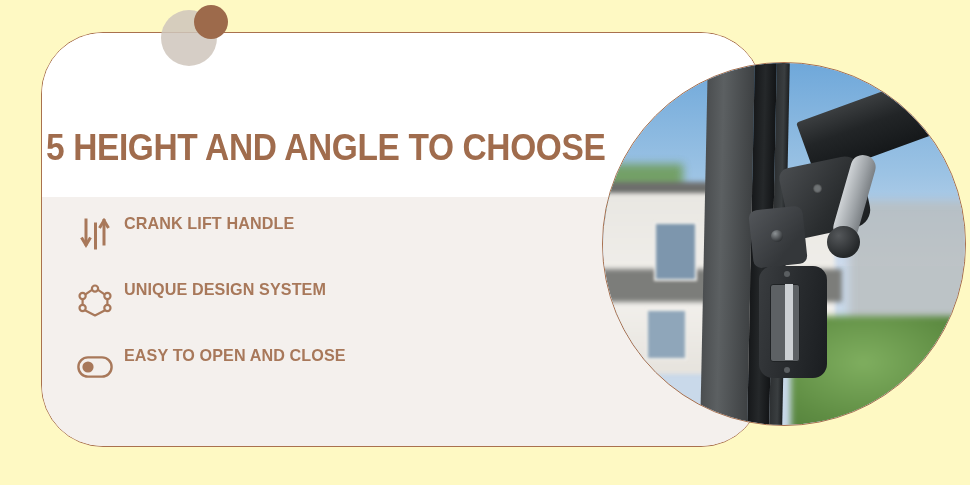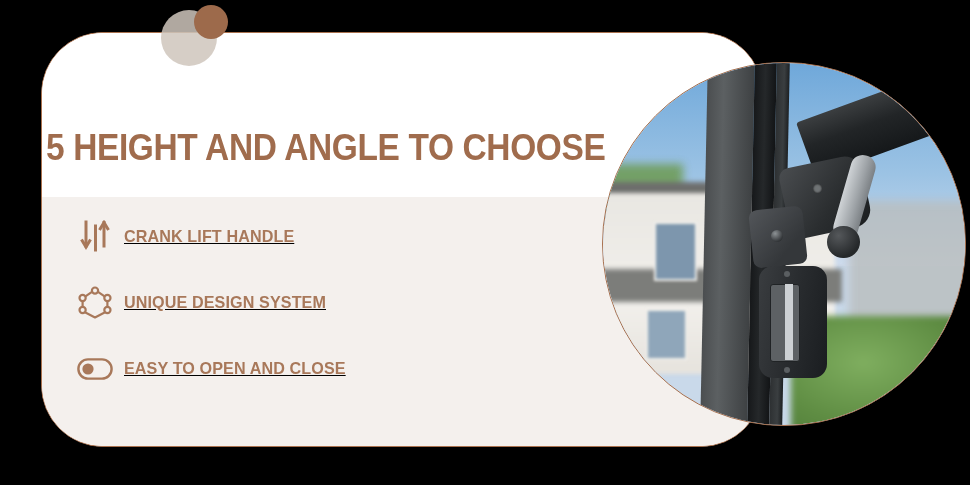--- a/index.html
+++ b/index.html
@@ -11,21 +11,21 @@
     height: 485px;
     overflow: hidden;
     font-family: "Liberation Sans", sans-serif;
     background: #fbf9f6;
   }
 
   #stage {
     position: relative;
     width: 970px;
     height: 485px;
-    background: #000000;
+    background: #fef9c3;
     overflow: hidden;
   }
 
   
   .deco-circle-big {
     position: absolute;
     left: 161px;
     top: 10px;
     width: 56px;
     height: 56px;
@@ -93,24 +93,23 @@
   
   .features {
     position: absolute;
     left: 74px;
     top: 214px;
     width: 480px;
     z-index: 6;
   }
   .feature-row {
     display: flex;
-    align-items: center;
+    align-items: flex-start;
     height: 46px;
     margin-bottom: 20px;
-    text-decoration: underline;
   }
   .feature-icon {
     width: 42px;
     height: 42px;
     flex: 0 0 42px;
     display: flex;
     align-items: center;
     justify-content: center;
   }
   .feature-label {

